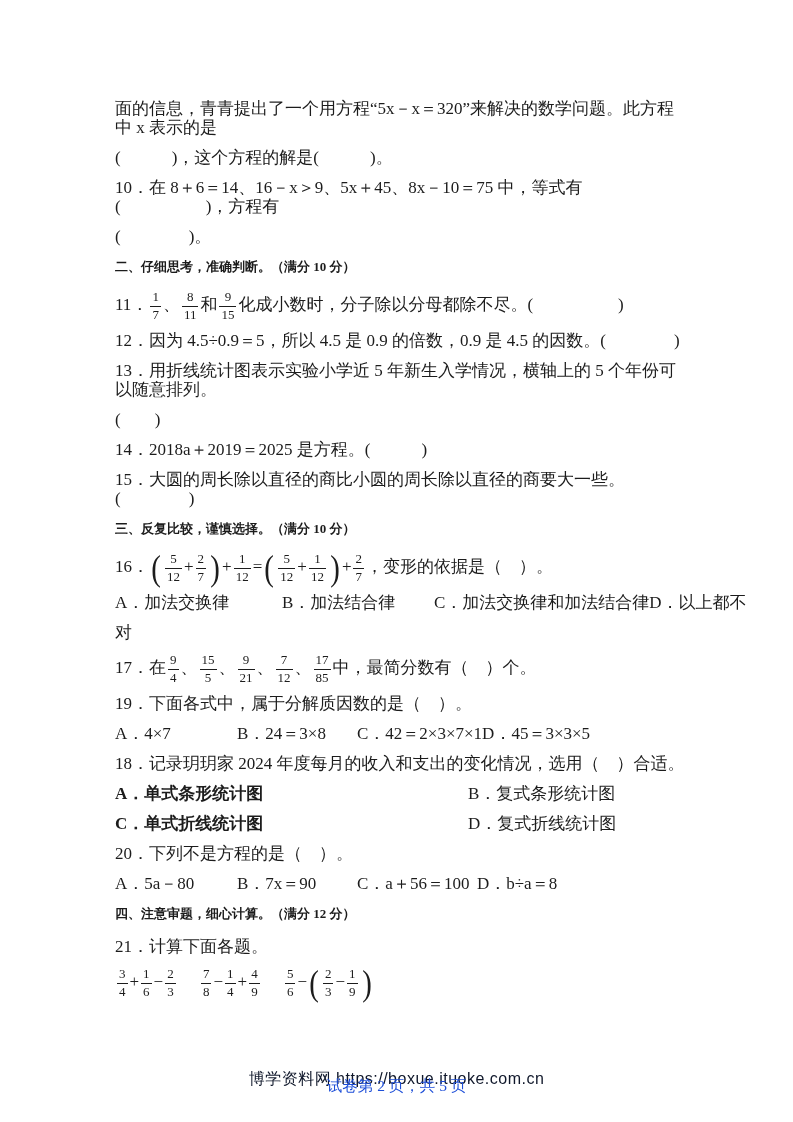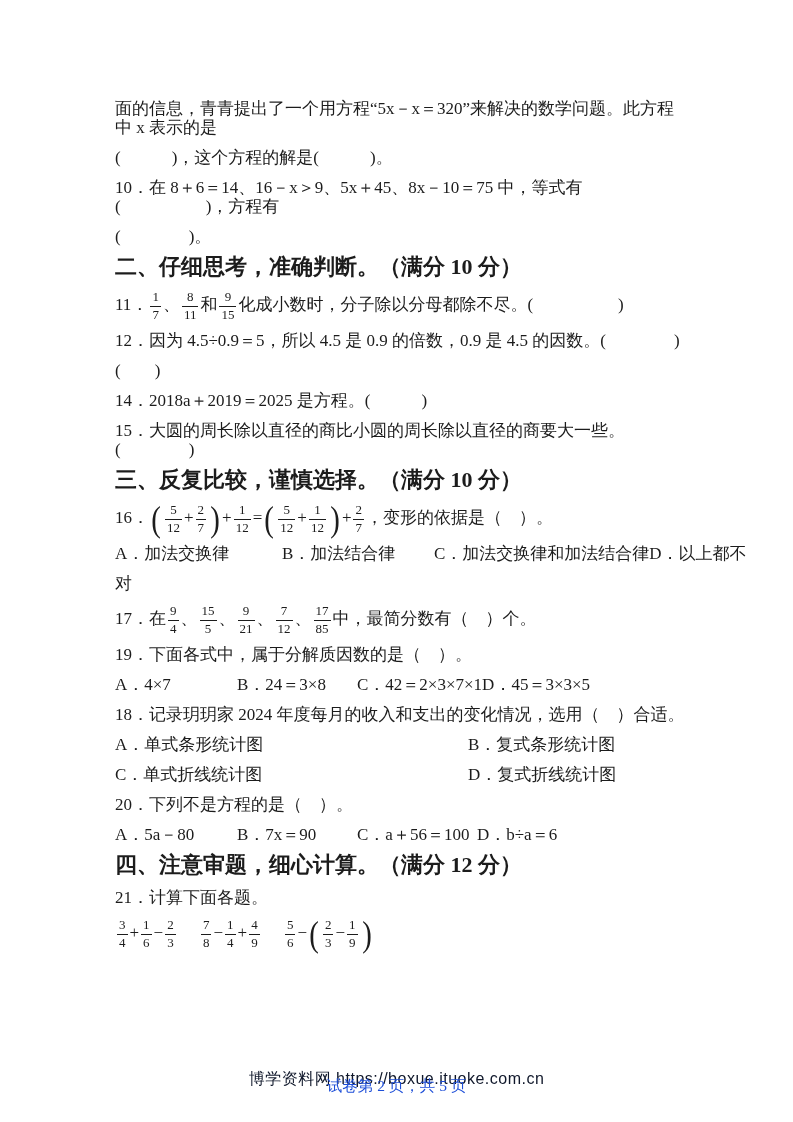--- a/index.html
+++ b/index.html
@@ -13,21 +13,21 @@
   }
   .content{position:absolute;left:115px;top:99px;width:570px;}
   .line{
     margin:0 0 11px 0;
     font-size:17px;
     line-height:19px;
     white-space:pre-wrap;
   }
   .section-title{
     font-weight:bold;
-    font-size:22px;
+    font-size:13px;
     margin:3px 0 13px 0;
     line-height:20px;
   }
   .frac-line{
     line-height:normal;
     margin:2px 0 8px 0;
   }
   .frac{
     display:inline-block;
     vertical-align:middle;
@@ -53,21 +53,21 @@
     font-size:17px;
     line-height:19px;
   }
   .opt{flex:0 0 auto;white-space:pre;}
   .opt4 .opt:nth-child(1){min-width:122px;}
   .opt4 .opt:nth-child(2){min-width:120px;}
   .opt4 .opt:nth-child(3){min-width:120px;}
   .optq16 .opt:nth-child(1){min-width:167px;}
   .optq16 .opt:nth-child(2){min-width:152px;}
   .optq16 .opt:nth-child(3){min-width:211px;}
-  .opt2 .opt:nth-child(1){min-width:353px;}
+  .opt2 .opt:nth-child(1){min-width:353px;font-weight:bold;}
   .watermark{
     position:absolute;left:0;right:0;top:1069px;
     text-align:center;
     color:#0f172a;
     font-family:"Liberation Sans","DejaVu Sans",sans-serif;
     font-size:16px;
     letter-spacing:0.5px;
   }
   .page-info{
     position:absolute;left:0;right:0;top:1076px;
@@ -86,20 +86,21 @@
     <p class="line">面的信息，青青提出了一个用方程“5x－x＝320”来解决的数学问题。此方程中 x 表示的是</p>
     <p class="line">(　　　)，这个方程的解是(　　　)。</p>
 
     <p class="line">10．在 8＋6＝14、16－x＞9、5x＋45、8x－10＝75 中，等式有(　　　　　)，方程有</p>
     <p class="line">(　　　　)。</p>
 
     <p class="line section-title">二、仔细思考，准确判断。（满分 10 分）</p>
 
     <p class="line frac-line"><span>11．</span><span class="frac"><span class="fnum">1</span><span class="fden">7</span></span><span>、</span><span class="frac"><span class="fnum">8</span><span class="fden">11</span></span><span>和</span><span class="frac"><span class="fnum">9</span><span class="fden">15</span></span><span>化成小数时，分子除以分母都除不尽。(　　　　　)</span></p>
     <p class="line">12．因为 4.5÷0.9＝5，所以 4.5 是 0.9 的倍数，0.9 是 4.5 的因数。(　　　　)</p>
+    <p class="line">13．用折线统计图表示实验小学近 5 年新生入学情况，横轴上的 5 个年份可以随意排列。</p>
     <p class="line">(　　)</p>
     <p class="line">14．2018a＋2019＝2025 是方程。(　　　)</p>
     <p class="line">15．大圆的周长除以直径的商比小圆的周长除以直径的商要大一些。(　　　　)</p>
 
     <p class="line section-title">三、反复比较，谨慎选择。（满分 10 分）</p>
 
     <p class="line frac-line"><span>16．</span><span class="bigp">(</span><span class="frac"><span class="fnum">5</span><span class="fden">12</span></span><span>+</span><span class="frac"><span class="fnum">2</span><span class="fden">7</span></span><span class="bigp">)</span><span>+</span><span class="frac"><span class="fnum">1</span><span class="fden">12</span></span><span>=</span><span class="bigp">(</span><span class="frac"><span class="fnum">5</span><span class="fden">12</span></span><span>+</span><span class="frac"><span class="fnum">1</span><span class="fden">12</span></span><span class="bigp">)</span><span>+</span><span class="frac"><span class="fnum">2</span><span class="fden">7</span></span><span>，变形的依据是（　）。</span></p>
     <div class="optrow optq16">
       <span class="opt">A．加法交换律</span>
       <span class="opt">B．加法结合律</span>
@@ -126,21 +127,21 @@
     <div class="optrow opt2">
       <span class="opt">C．单式折线统计图</span>
       <span class="opt">D．复式折线统计图</span>
     </div>
 
     <p class="line">20．下列不是方程的是（　）。</p>
     <div class="optrow opt4">
       <span class="opt">A．5a－80</span>
       <span class="opt">B．7x＝90</span>
       <span class="opt">C．a＋56＝100</span>
-      <span class="opt">D．b÷a＝6</span>
+      <span class="opt">D．b÷a＝8</span>
     </div>
 
     <p class="line section-title">四、注意审题，细心计算。（满分 12 分）</p>
     <p class="line">21．计算下面各题。</p>
     <p class="line frac-line"><span class="frac"><span class="fnum">3</span><span class="fden">4</span></span><span>+</span><span class="frac"><span class="fnum">1</span><span class="fden">6</span></span><span>−</span><span class="frac"><span class="fnum">2</span><span class="fden">3</span></span><span>　 </span><span class="frac"><span class="fnum">7</span><span class="fden">8</span></span><span>−</span><span class="frac"><span class="fnum">1</span><span class="fden">4</span></span><span>+</span><span class="frac"><span class="fnum">4</span><span class="fden">9</span></span><span>　 </span><span class="frac"><span class="fnum">5</span><span class="fden">6</span></span><span>−</span><span class="bigp">(</span><span class="frac"><span class="fnum">2</span><span class="fden">3</span></span><span>−</span><span class="frac"><span class="fnum">1</span><span class="fden">9</span></span><span class="bigp">)</span></p>
 
   </div>
 
   <div class="watermark">博学资料网 https://boxue.ituoke.com.cn</div>
   <div class="page-info">试卷第 2 页，共 5 页</div>

